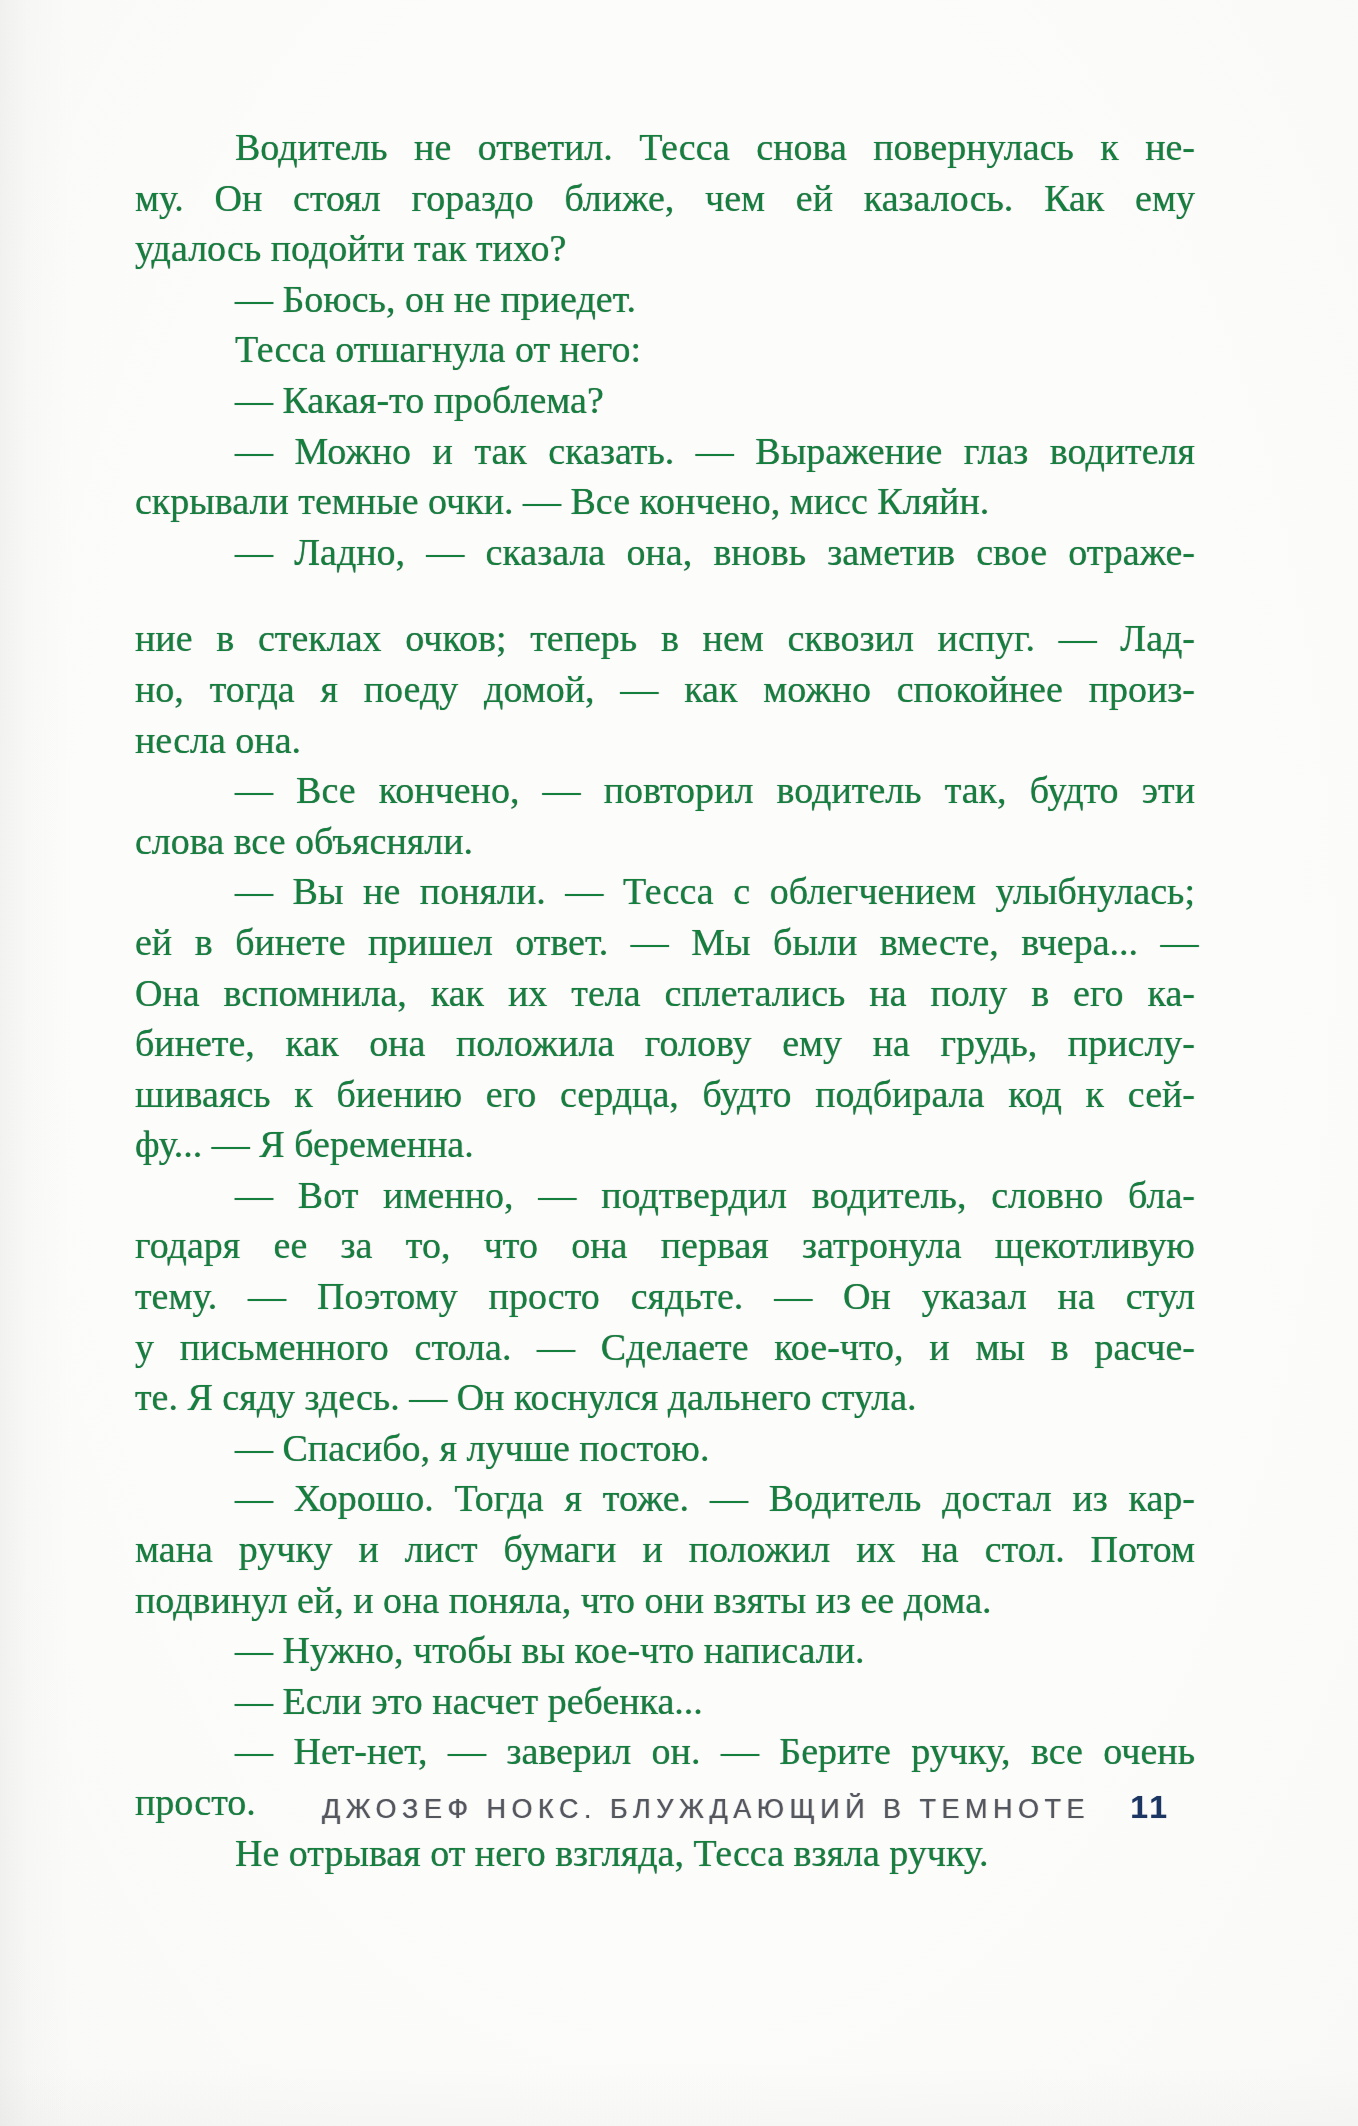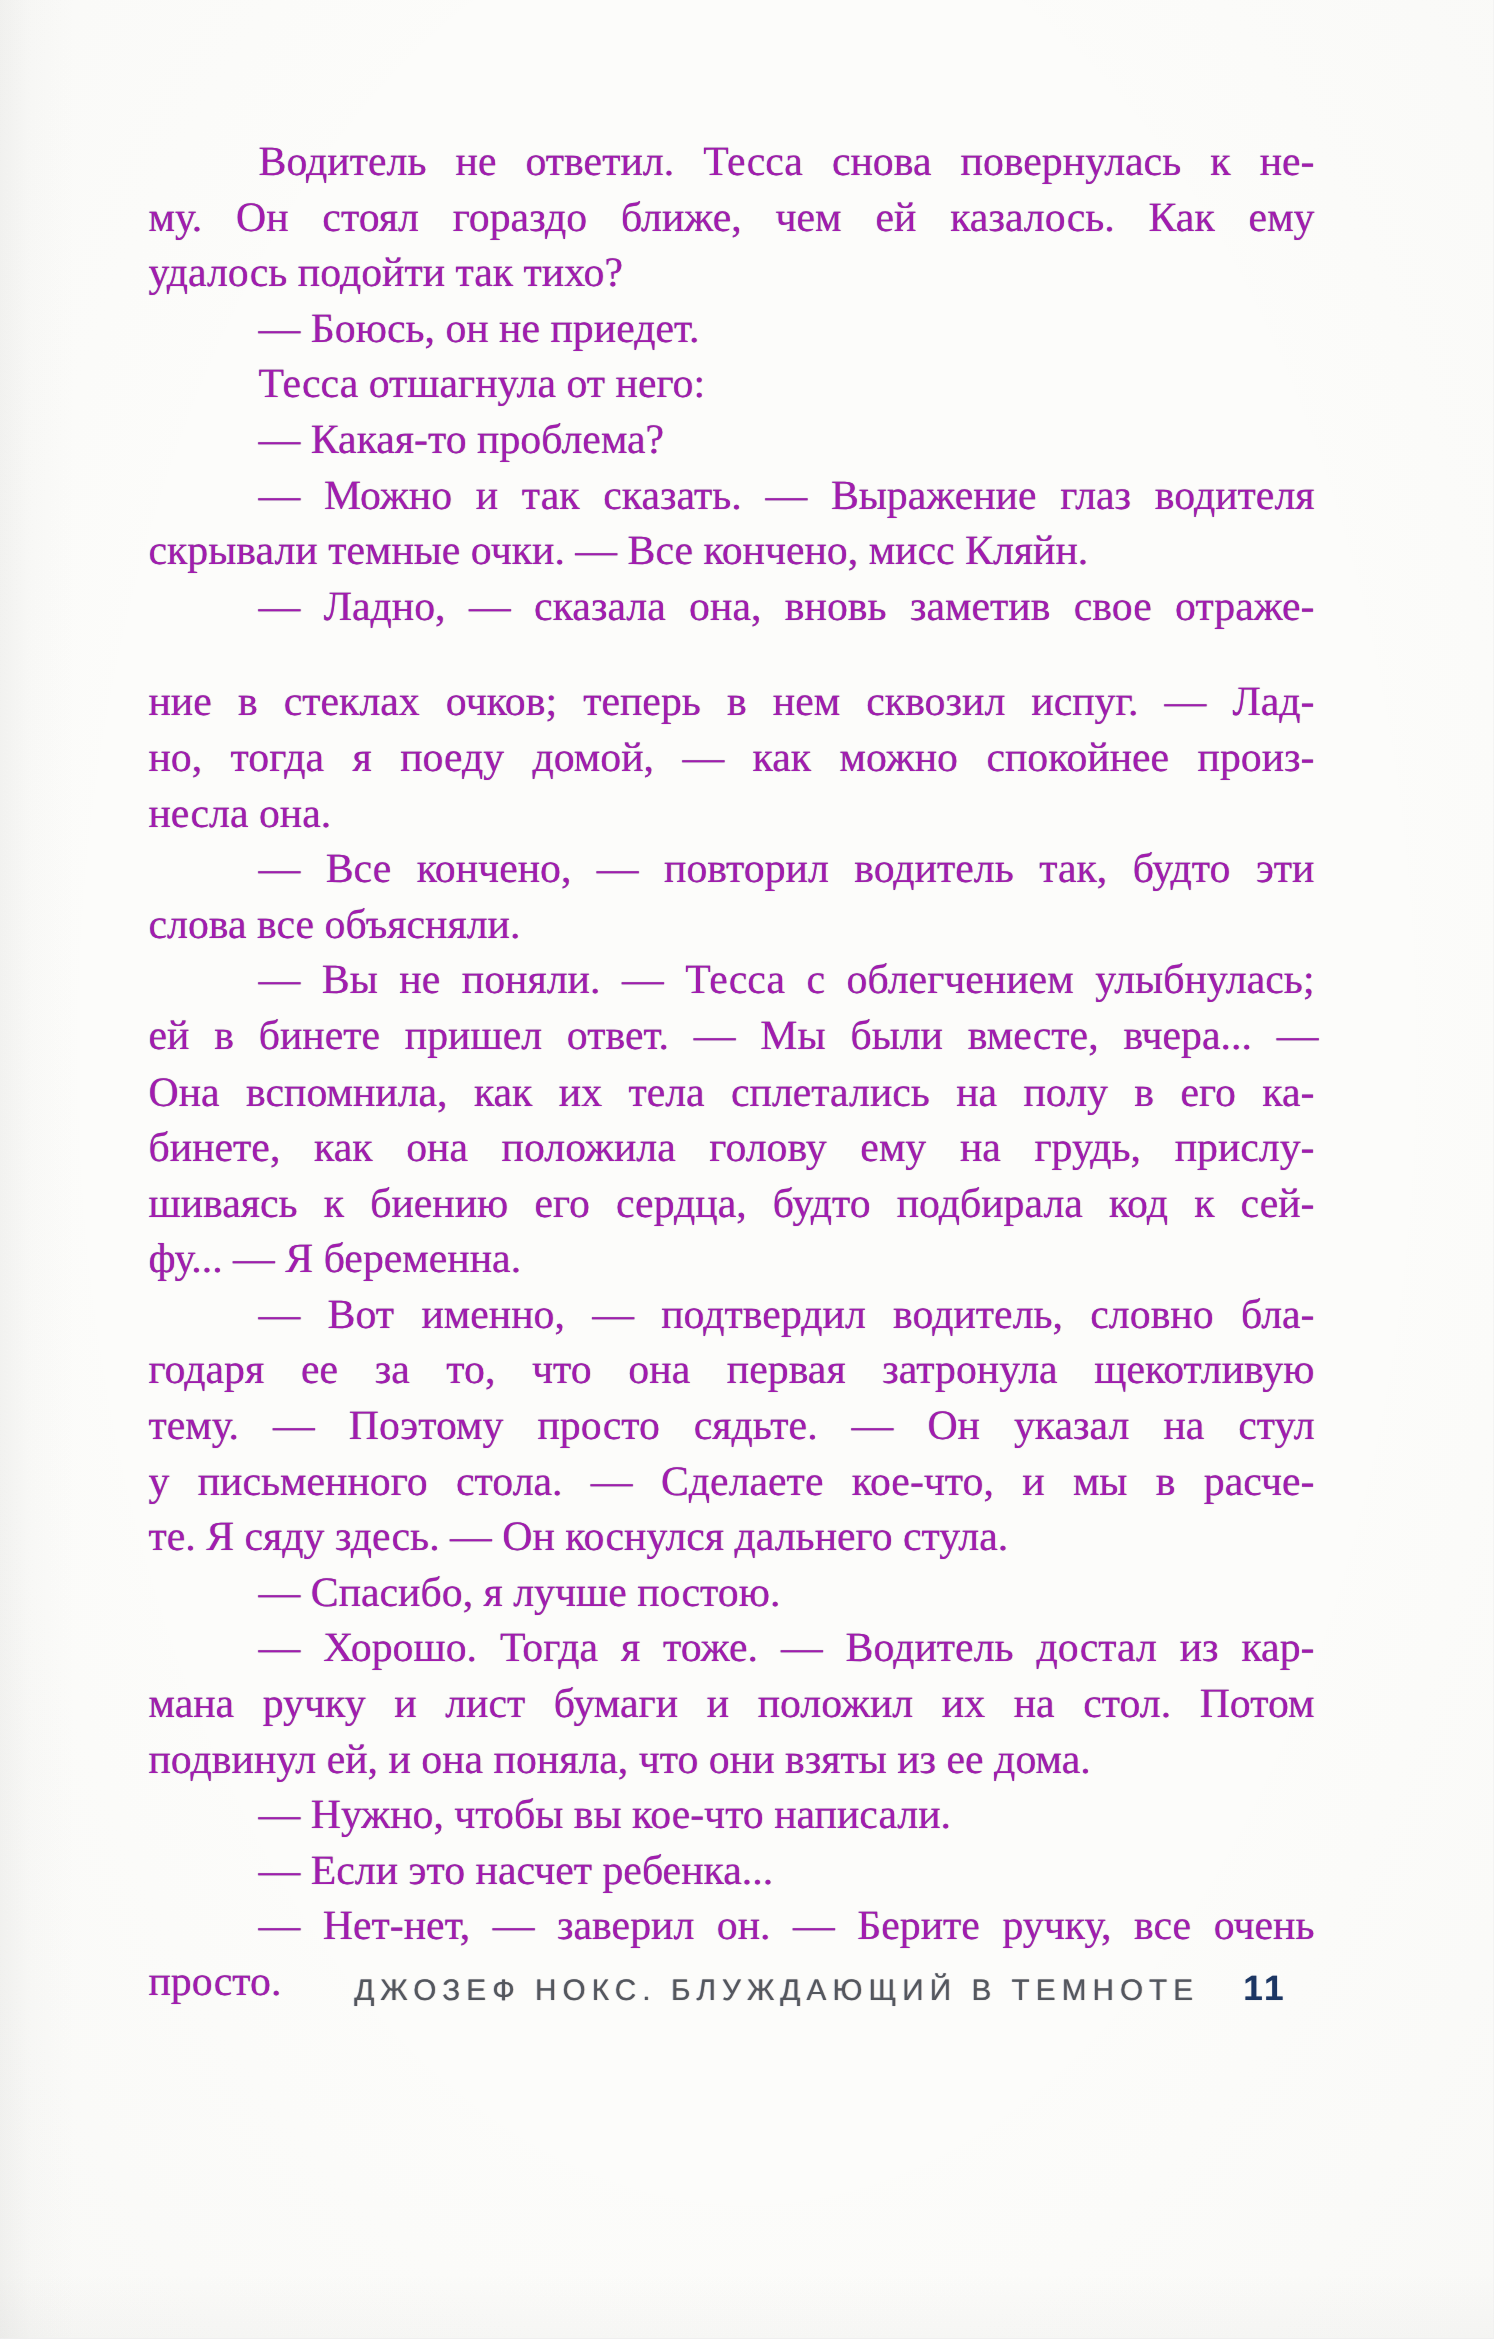--- a/index.html
+++ b/index.html
@@ -27,21 +27,21 @@
       linear-gradient(0deg, rgba(90,90,88,0.03) 0px, rgba(0,0,0,0) 60px),
       radial-gradient(ellipse at 50% 45%, rgba(255,255,255,0.0) 60%, rgba(120,120,115,0.025) 100%);
   }
   .text-block {
     position: absolute;
     left: 135px;
     top: 122px;
     width: 1060px;
     font-size: 38px;
     line-height: 50.6px;
-    color: #a21caf;
+    color: #15803d;
     text-shadow: 0 0 0.8px rgba(48,56,72,0.55), 0.6px 0 0 rgba(110,60,60,0.12), -0.6px 0 0 rgba(50,70,140,0.12);
   }
   .para { margin: 0; }
   .line {
     white-space: nowrap;
     text-align: left;
   }
   .line.first { padding-left: 100px; }
   .footer {
     position: absolute;
@@ -125,18 +125,21 @@
       <div class="para">
         <div class="line first last"><span>— Нужно, чтобы вы кое-что написали.</span></div>
       </div>
       <div class="para">
         <div class="line first last"><span>— Если это насчет ребенка...</span></div>
       </div>
       <div class="para">
         <div class="line first" style="word-spacing: 10.9531px; font-family: Liberation Serif, serif;"><span>— Нет-нет, — заверил он. — Берите ручку, все очень</span></div>
         <div class="line last"><span>просто.</span></div>
       </div>
+      <div class="para">
+        <div class="line first last"><span>Не отрывая от него взгляда, Тесса взяла ручку.</span></div>
+      </div>
     </div>
   <div class="footer">
     <span class="running-title">ДЖОЗЕФ НОКС. БЛУЖДАЮЩИЙ В ТЕМНОТЕ</span>
     <span class="page-number">11</span>
   </div>
 </div>
 
 </body></html>

